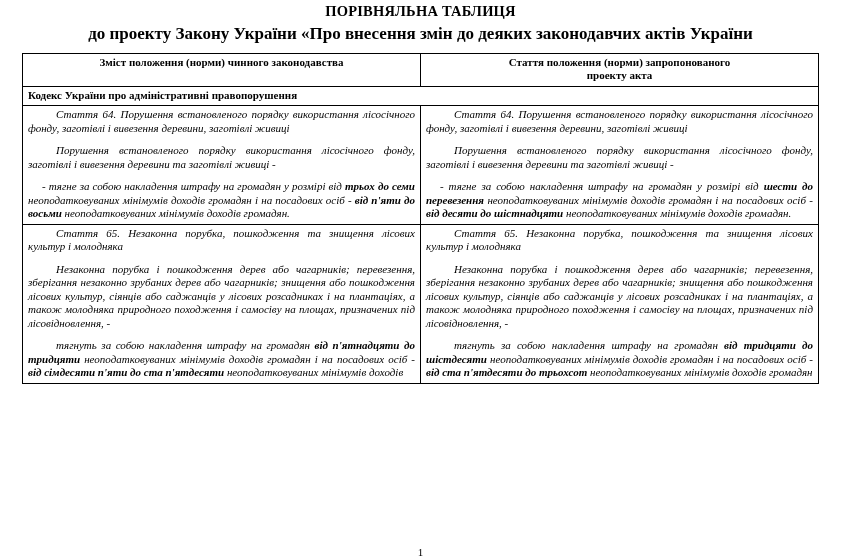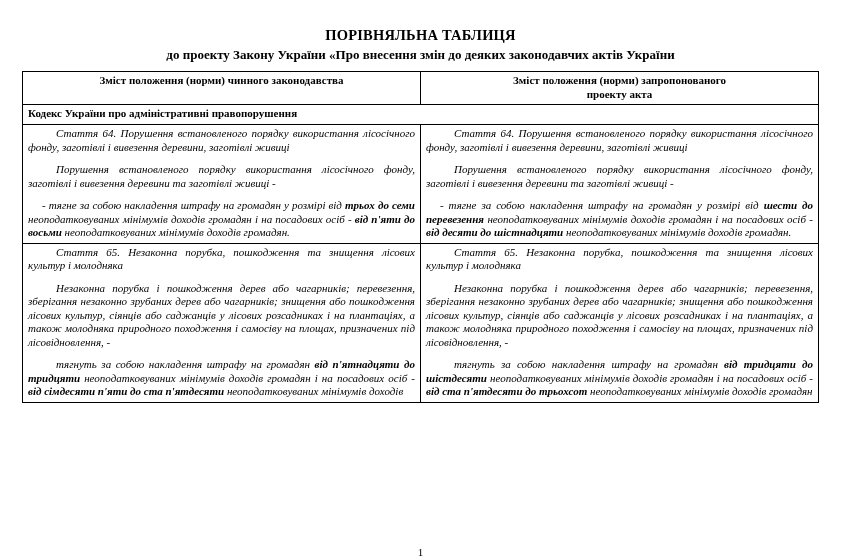--- a/index.html
+++ b/index.html
@@ -12,33 +12,33 @@
     height: 560px;
     font-family: "Liberation Serif", "DejaVu Serif", serif;
     color: #000000;
     overflow: hidden;
   }
   .page {
     position: relative;
     width: 841px;
     height: 560px;
     box-sizing: border-box;
-    padding: 26px 22px 0 22px;
+    padding: 2px 22px 0 22px;
   }
   .doc-title {
     text-align: center;
     font-weight: bold;
     font-size: 14.5px;
     line-height: 1.28;
     letter-spacing: 0.2px;
   }
   .doc-subtitle {
     text-align: center;
     font-weight: bold;
-    font-size: 13px;
+    font-size: 17px;
     line-height: 1.3;
     margin-top: 2px;
   }
   .doc-subtitle .line2 {
     display: block;
   }
   table.cmp {
     width: 100%;
     border-collapse: collapse;
     margin-top: 8px;
@@ -103,21 +103,21 @@
 
   <table class="cmp">
     <colgroup>
       <col style="width:50%">
       <col style="width:50%">
     </colgroup>
     <tbody>
       <tr>
         <th class="col-head">Зміст положення (норми) чинного законодавства</th>
         <th class="col-head">
-          <span>Зміст положення (норми) запропонованого</span><br>
+          <span>Стаття положення (норми) запропонованого</span><br>
           <span>проекту акта</span>
         </th>
       </tr>
       <tr>
         <td class="section-head" colspan="2">Кодекс України про адміністративні правопорушення</td>
       </tr>
       <tr>
         <td>
           <div class="cell-inner">
             <p class="para">

